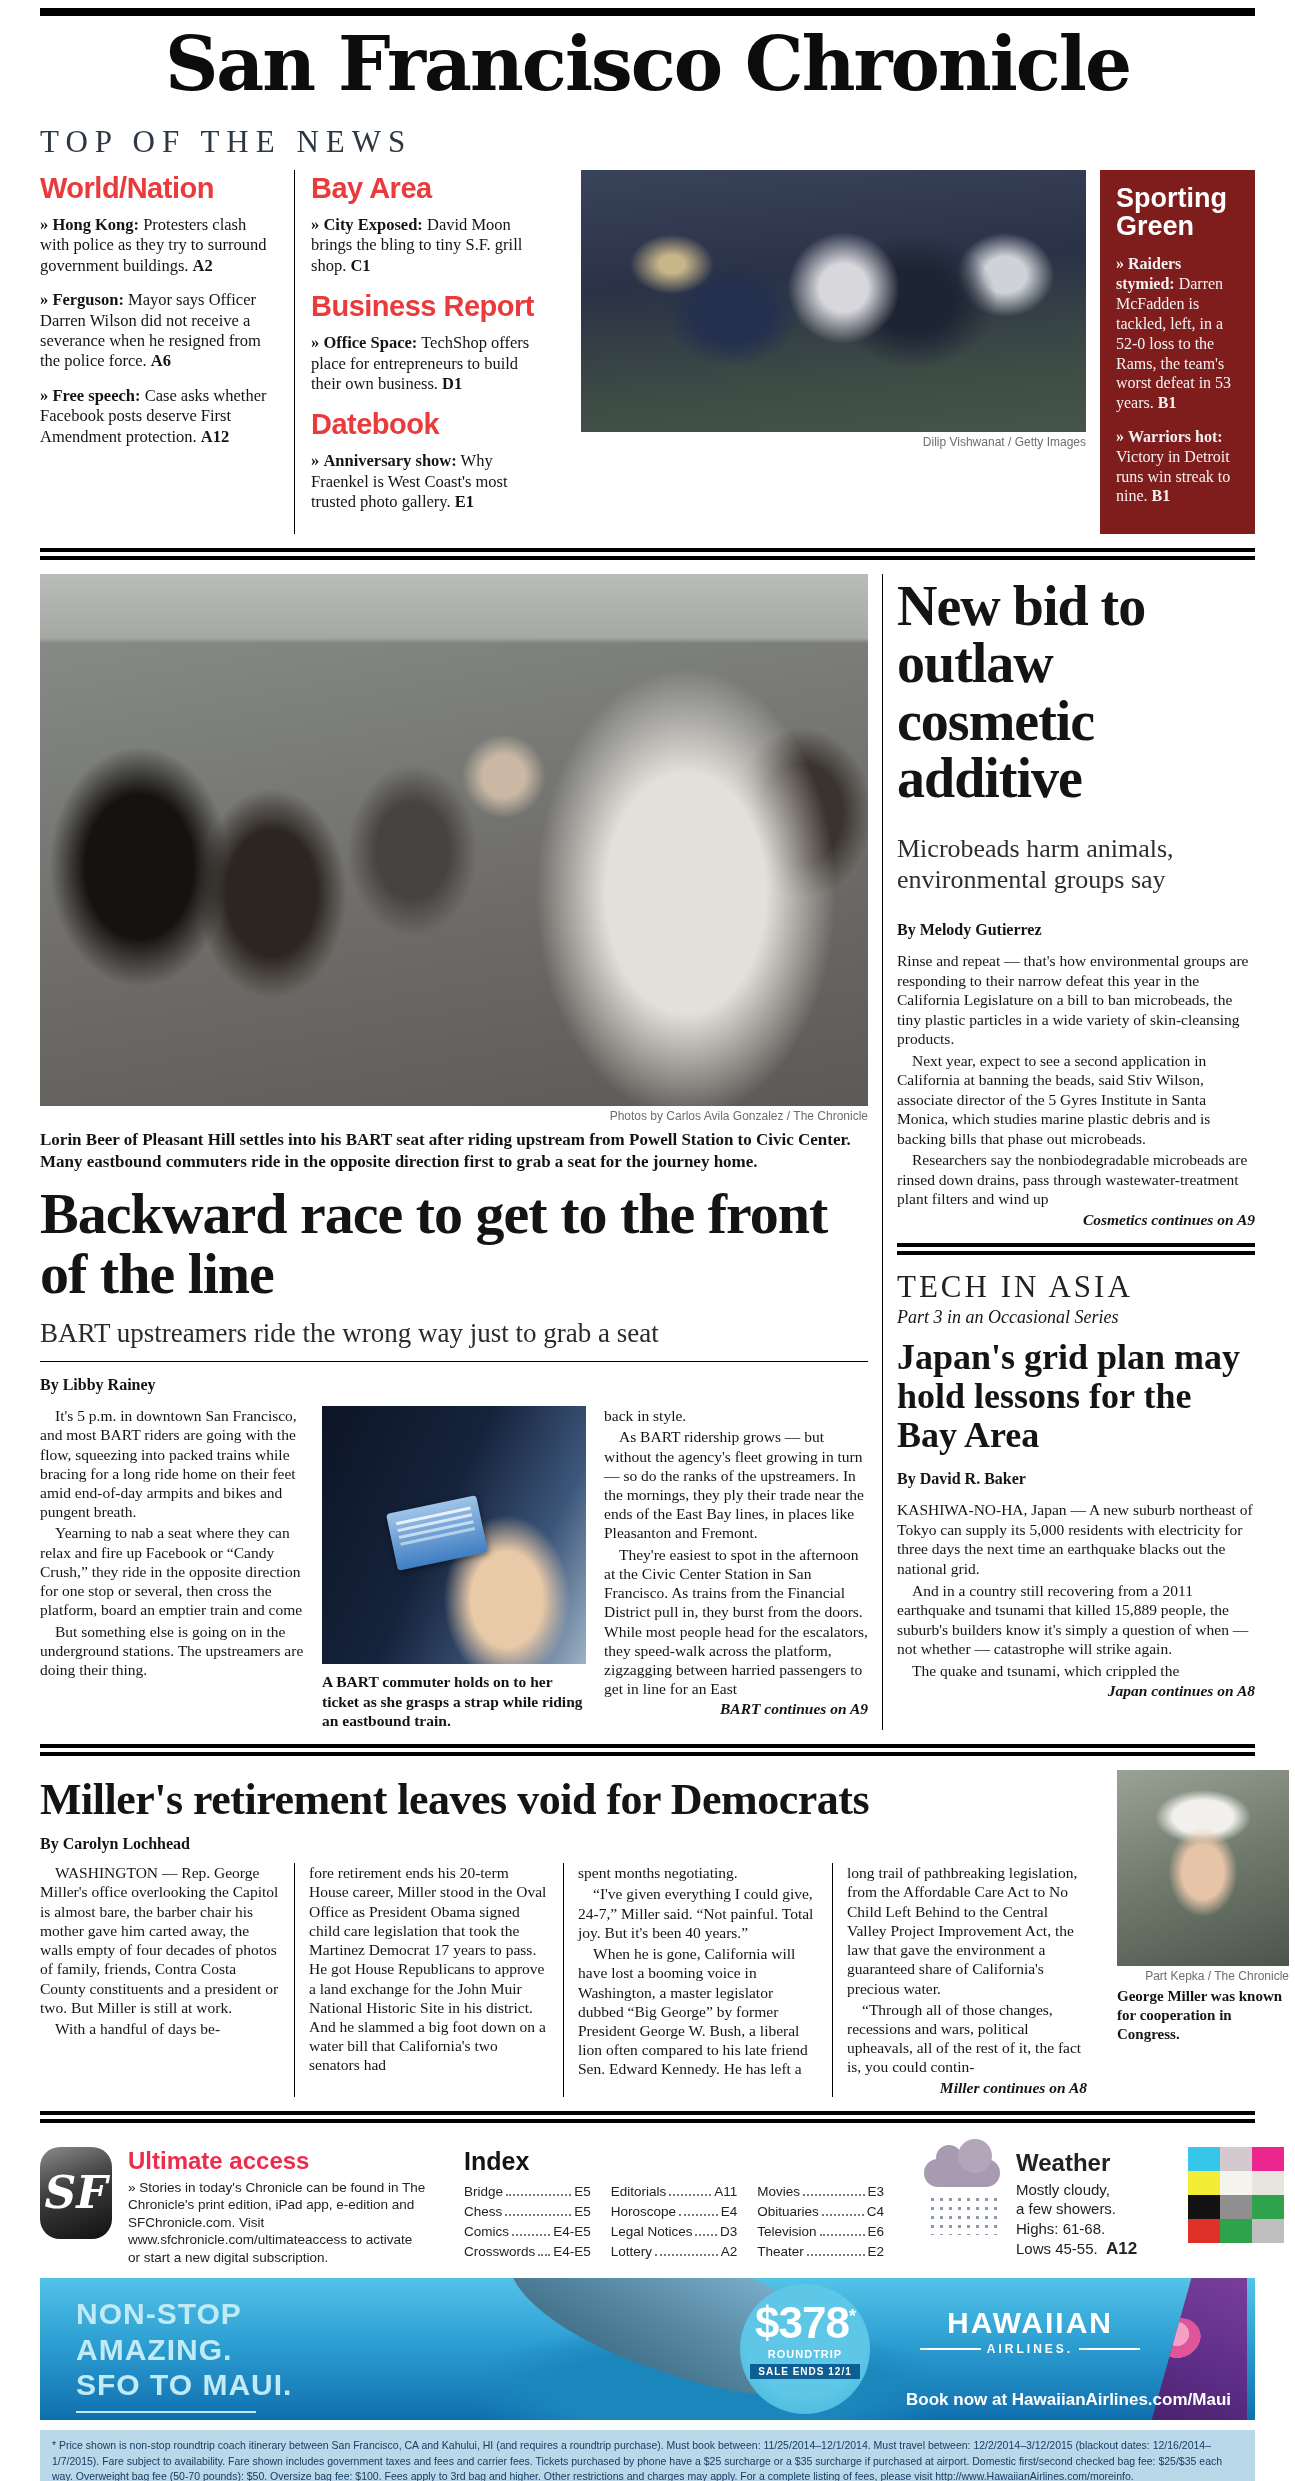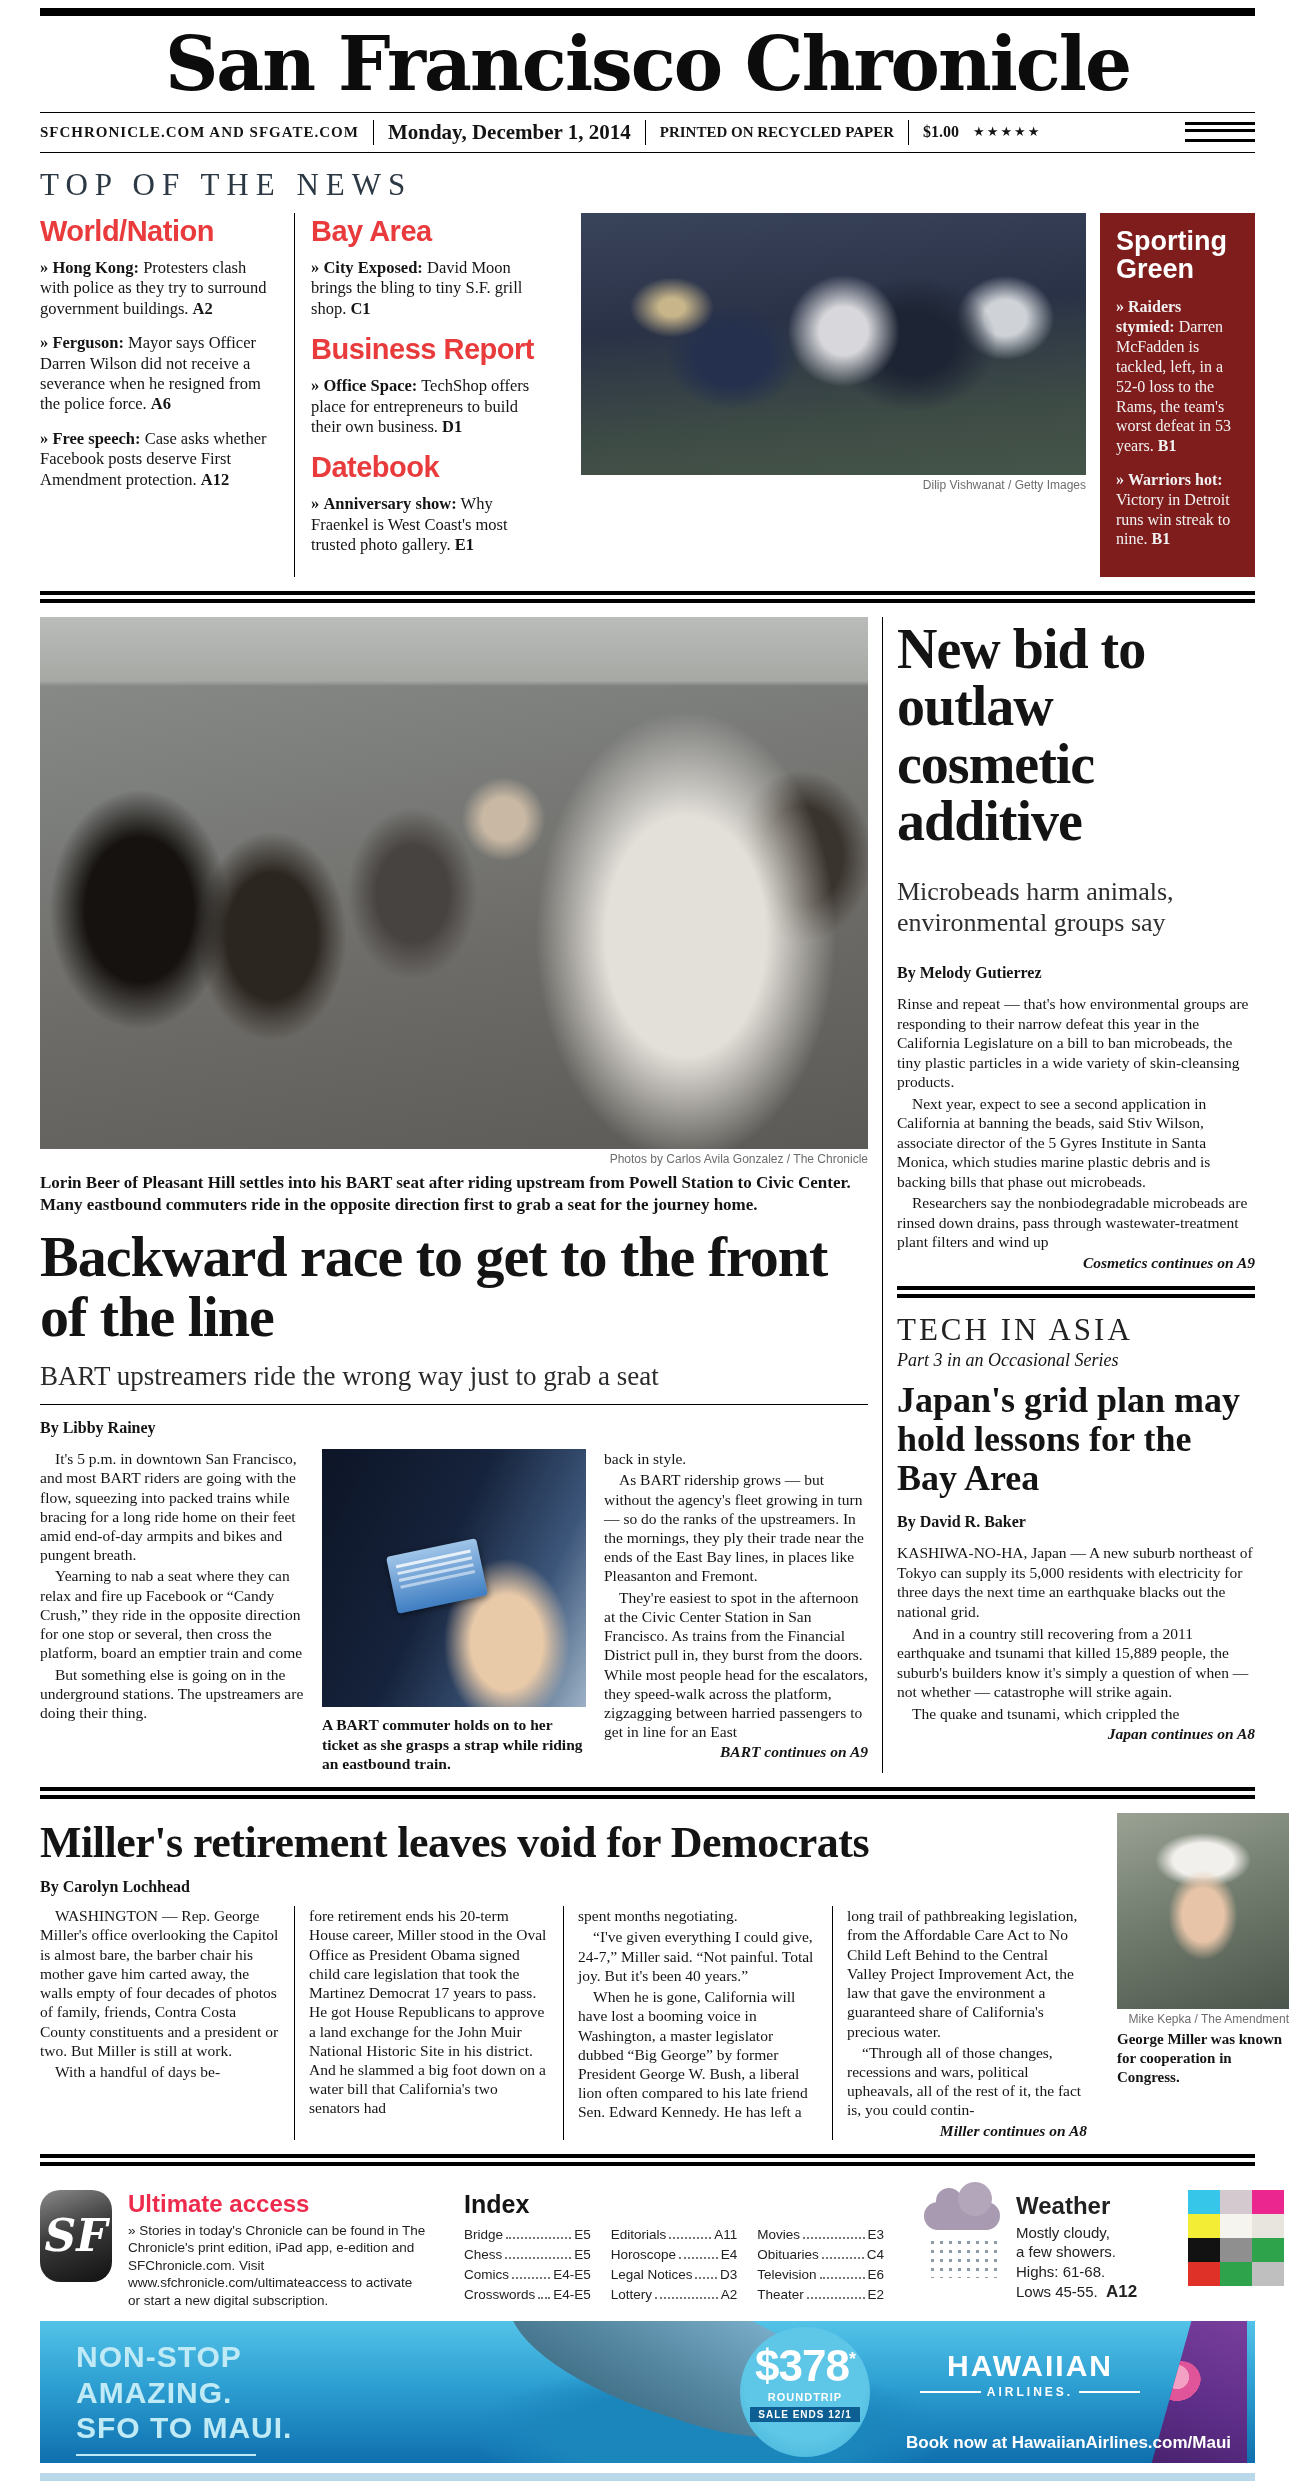--- a/index.html
+++ b/index.html
@@ -157,31 +157,20 @@
 </head>
 <body>
 
 <div class="page">
   <div class="inner">
 
     <div class="top-black-bar"></div>
 
     <div class="masthead">San Francisco Chronicle</div>
 
-    <div class="dateline">
-      <span class="dl-caps" style="text-transform:uppercase;">SFChronicle.com and SFGate.com</span>
-      <span class="dl-sep"></span>
-      <span class="dl-date">Monday, December 1, 2014</span>
-      <span class="dl-sep"></span>
-      <span class="dl-small" style="text-transform:uppercase;">Printed on recycled paper</span>
-      <span class="dl-sep"></span>
-      <span class="dl-price">$1.00</span>
-      <span class="dl-stars">★★★★★</span>
-      <span class="dl-lines"></span>
-    </div>
 
     <div class="totn-label">TOP OF THE NEWS</div>
 
     <div class="totn">
 
       <div class="totn-col">
         <div class="sec-head" style="color:#e93a3c;">World/Nation</div>
         <div class="news-item">
           <span class="arrow">»</span>
           <b>Hong Kong:</b>
@@ -330,21 +319,21 @@
           </div>
           <div class="mcol">
             <p class="noindent">long trail of pathbreaking legislation, from the Affordable Care Act to No Child Left Behind to the Central Valley Project Improvement Act, the law that gave the environment a guaranteed share of California's precious water.</p>
             <p>“Through all of those changes, recessions and wars, political upheavals, all of the rest of it, the fact is, you could contin-</p>
             <div class="cont-line">Miller continues on A8</div>
           </div>
         </div>
       </div>
       <div class="miller-photo-wrap">
         <div class="miller-photo"></div>
-        <div class="photo-credit">Mike Kepka / The Amendment</div>
+        <div class="photo-credit">Part Kepka / The Chronicle</div>
         <div class="miller-caption">George Miller was known for cooperation in Congress.</div>
       </div>
     </div>
 
     <div class="rule-double"></div>
 
     <div class="bottom-bar">
       <div class="sf-app">SF</div>
 
       <div class="ultimate">

